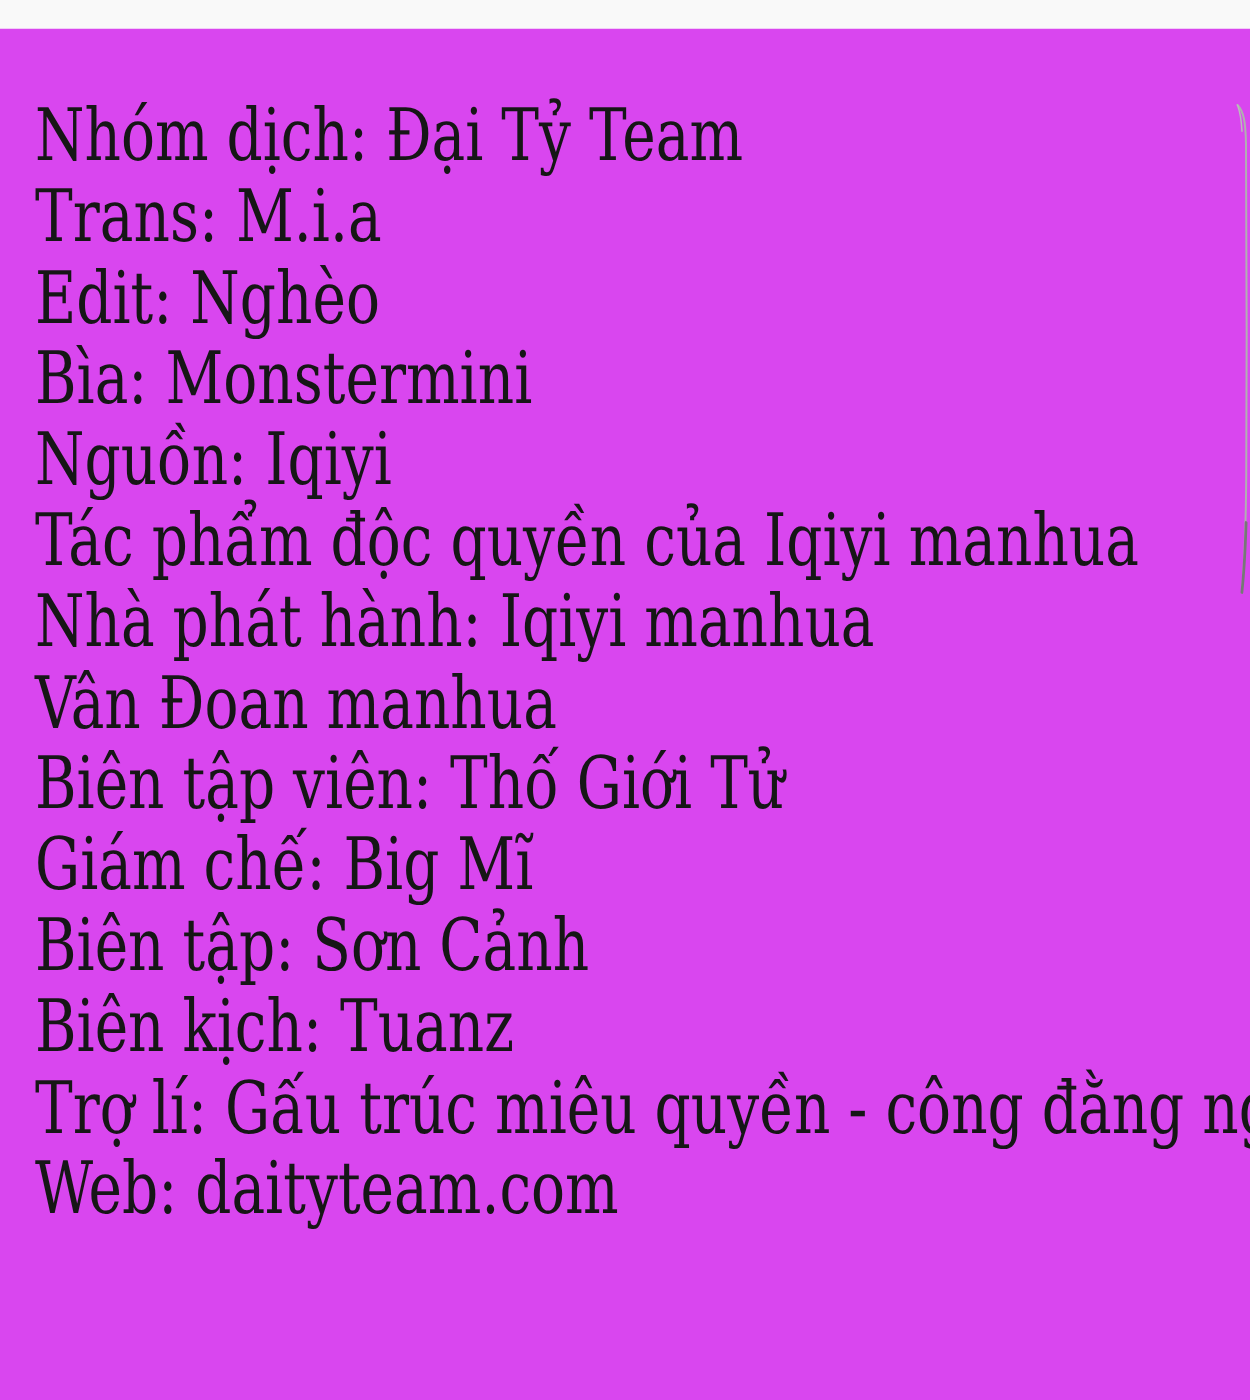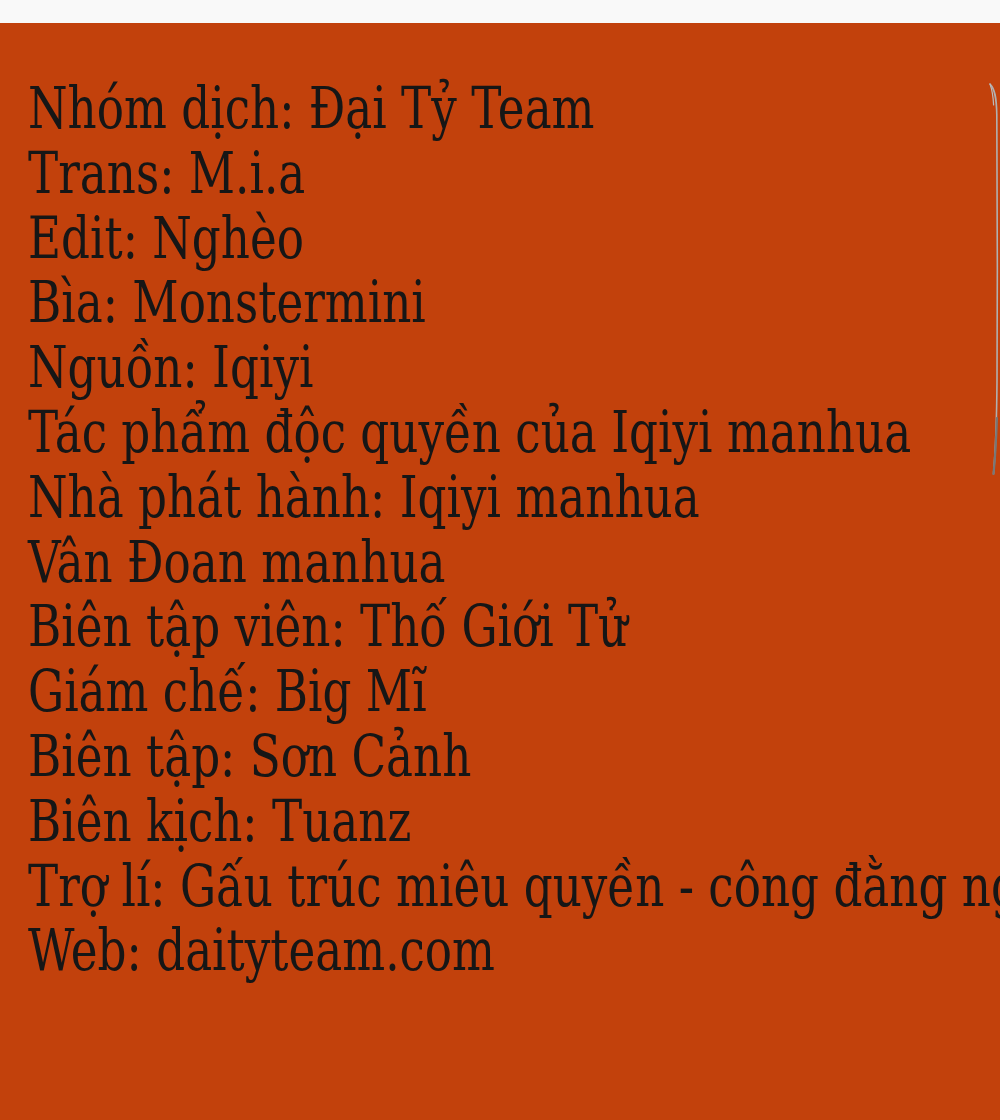--- a/index.html
+++ b/index.html
@@ -4,21 +4,21 @@
 <style>
   html, body {
     margin: 0;
     padding: 0;
     background: #ffffff;
   }
   .page {
     position: relative;
     width: 1000px;
     height: 1120px;
-    background: #c2410c;
+    background: #d946ef;
     overflow: hidden;
     font-family: "DejaVu Serif", serif;
   }
   .top-band {
     position: absolute;
     top: 0;
     left: 0;
     width: 100%;
     height: 23px;
     background: #f9f9f9;

